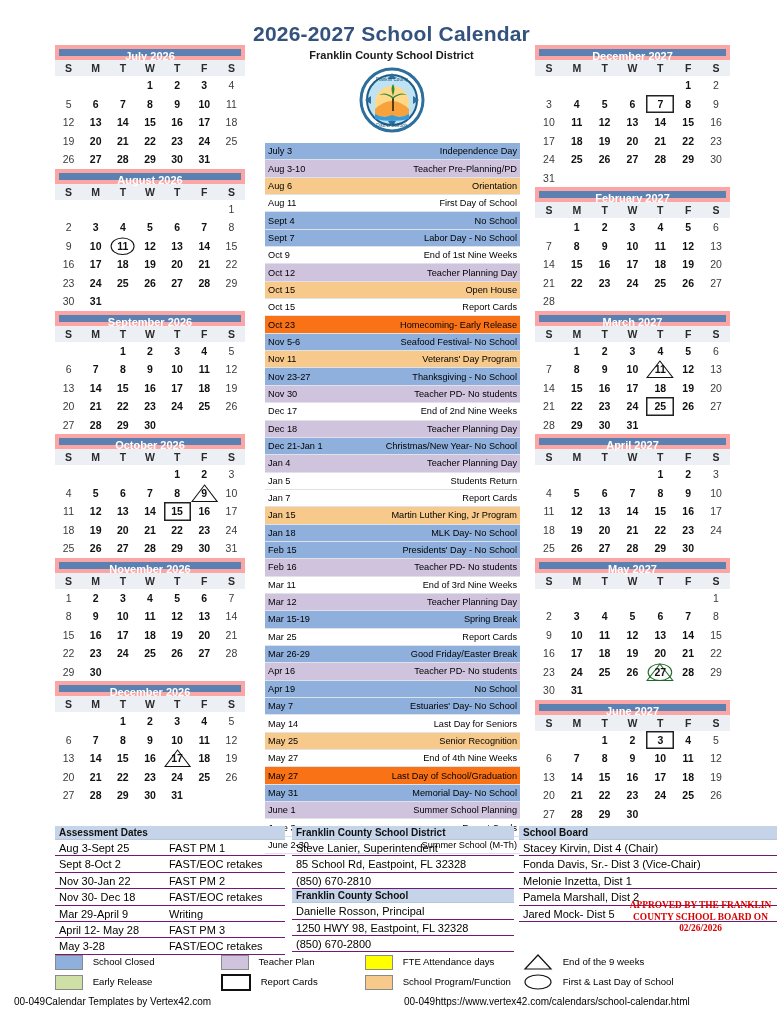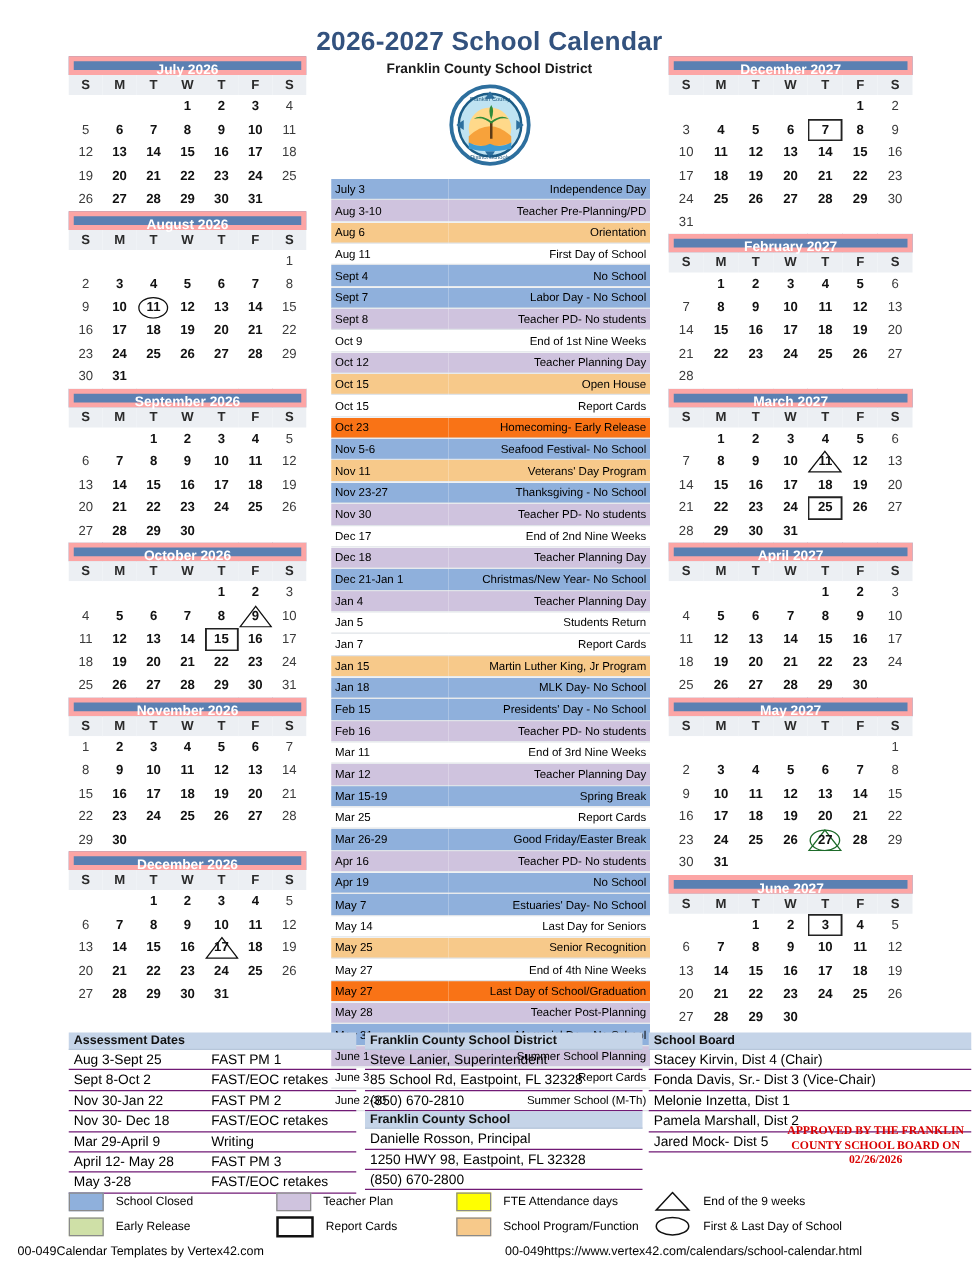--- a/index.html
+++ b/index.html
@@ -961,24 +961,20 @@
           </tr>
           <tr>
             <td class="ev-date e-closed">Sept 4</td>
             <td class="ev-name e-closed">No School</td>
           </tr>
           <tr>
             <td class="ev-date e-closed">Sept 7</td>
             <td class="ev-name e-closed">Labor Day - No School</td>
           </tr>
           <tr>
-            <td class="ev-date e-plan">Sept 8</td>
-            <td class="ev-name e-plan">Teacher PD- No students</td>
-          </tr>
-          <tr>
             <td class="ev-date e-none">Oct 9</td>
             <td class="ev-name e-none">End of 1st Nine Weeks</td>
           </tr>
           <tr>
             <td class="ev-date e-plan">Oct 12</td>
             <td class="ev-name e-plan">Teacher Planning Day</td>
           </tr>
           <tr>
             <td class="ev-date e-prog">Oct 15</td>
             <td class="ev-name e-prog">Open House</td>
@@ -1087,24 +1083,20 @@
             <td class="ev-date e-prog">May 25</td>
             <td class="ev-name e-prog">Senior Recognition</td>
           </tr>
           <tr>
             <td class="ev-date e-none">May 27</td>
             <td class="ev-name e-none">End of 4th Nine Weeks</td>
           </tr>
           <tr>
             <td class="ev-date e-early">May 27</td>
             <td class="ev-name e-early">Last Day of School/Graduation</td>
-          </tr>
-          <tr>
-            <td class="ev-date e-plan">May 28</td>
-            <td class="ev-name e-plan">Teacher Post-Planning</td>
           </tr>
           <tr>
             <td class="ev-date e-closed">May 31</td>
             <td class="ev-name e-closed">Memorial Day- No School</td>
           </tr>
           <tr>
             <td class="ev-date e-plan">June 1</td>
             <td class="ev-name e-plan">Summer School Planning</td>
           </tr>
           <tr>

